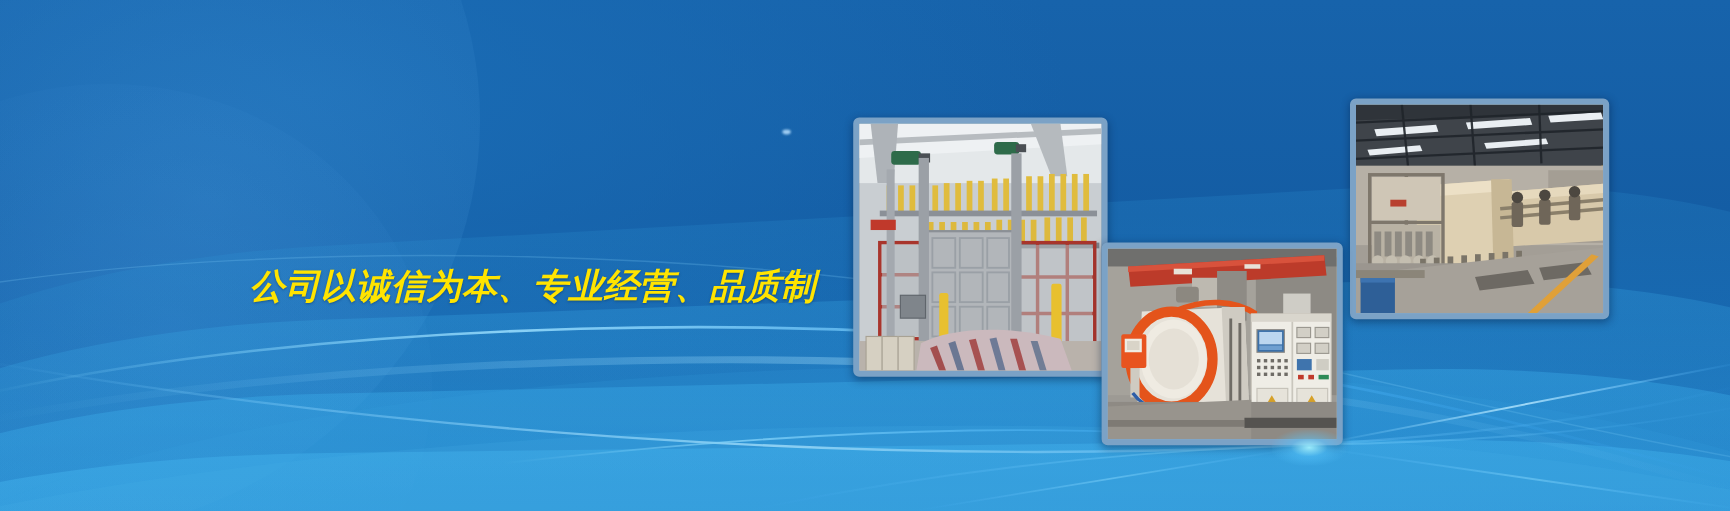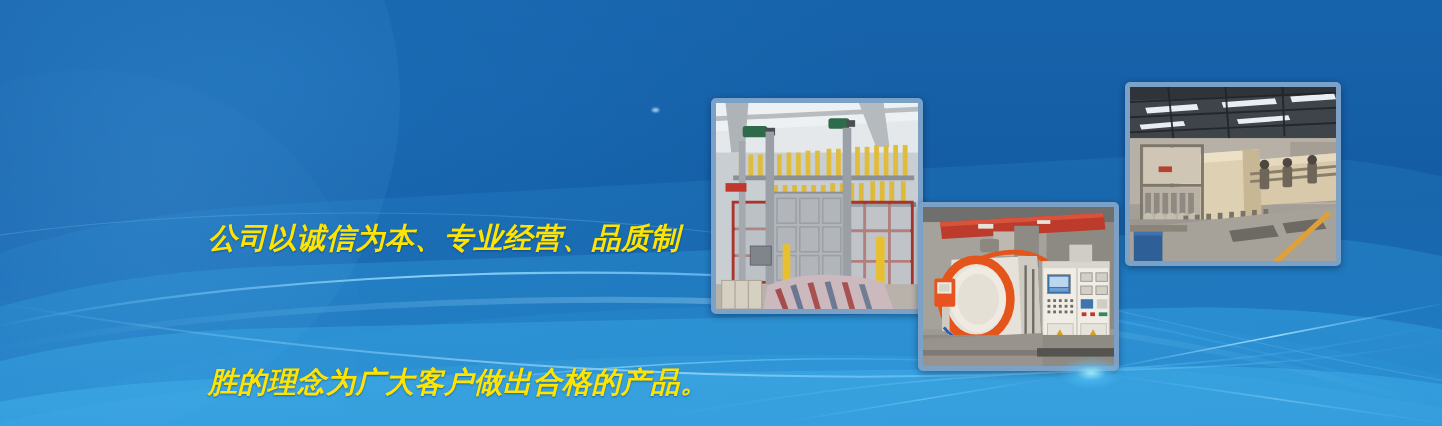--- a/index.html
+++ b/index.html
@@ -153,21 +153,20 @@
 
     <path d="M -20 426 C 180 340, 520 300, 880 306 C 1150 310, 1330 342, 1462 382 L 1462 426 Z" fill="#3aa4e0" fill-opacity=".16"></path>
     <path d="M -20 426 C 200 378, 560 348, 920 356 C 1180 362, 1340 388, 1462 412 L 1462 426 Z" fill="#46b2ea" fill-opacity=".18"></path>
   </svg>
 
   <div class="spark" style="left:652px;top:108px;"></div>
   <div class="burst"></div>
 
   <div class="headline">
     <span class="ln">公司以诚信为本、专业经营、品质制</span>
-    <span class="ln">胜的理念为广大客户做出合格的产品。</span>
     
     
   </div>
 
   <div class="photo" id="photo-furnace-line-front">
     <div class="inner">
       <svg viewBox="0 0 212 216" preserveAspectRatio="none">
         <rect width="212" height="216" fill="#c9ced2"></rect>
 
         <rect x="0" y="0" width="212" height="52" fill="#e4e8ea"></rect>

